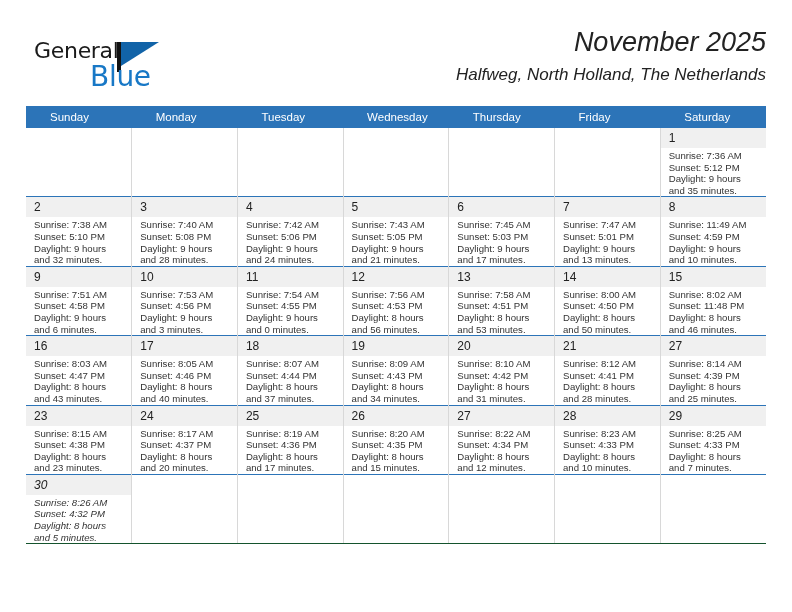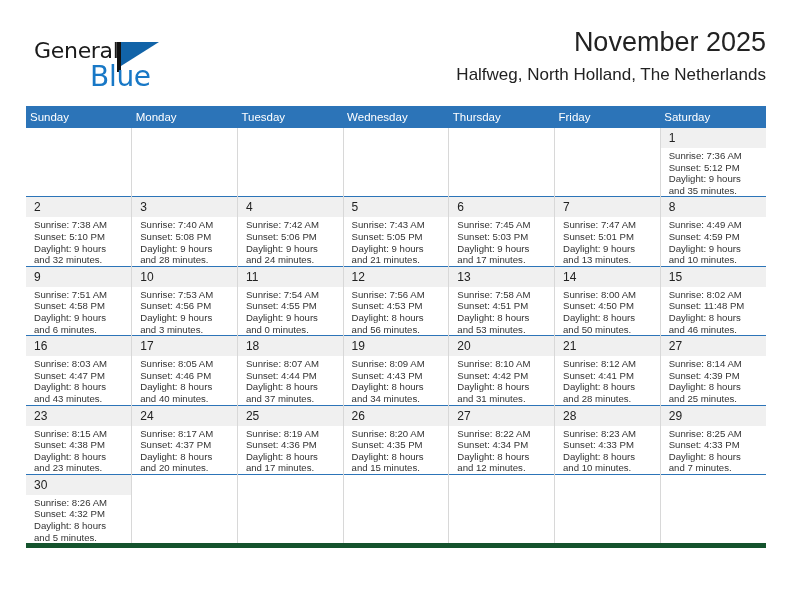--- a/index.html
+++ b/index.html
@@ -78,20 +78,21 @@
     height: 30px;
     background: #111111;
   }
 
   .title-block {
     position: absolute;
     right: 0;
     top: 0;
     text-align: right;
     width: 520px;
+    font-style: italic;
   }
   .cal-title {
     font-size: 27px;
     line-height: 32px;
     color: #222222;
     font-weight: normal;
     white-space: nowrap;
   }
   .cal-subtitle {
     margin-top: 8px;
@@ -109,41 +110,42 @@
     width: 740px;
     border-collapse: collapse;
     table-layout: fixed;
   }
   .calendar th {
     background: #2c74b8;
     color: #ffffff;
     font-size: 11.5px;
     font-weight: normal;
     text-align: left;
-    padding: 5px 0 5px 4px;
+    padding: 5px 0 5px 24px;
     height: 11px;
     border: none;
   }
   .calendar td {
     width: 105.7px;
     height: 62px;
     vertical-align: top;
     padding: 0;
     border-top: 1px solid #2c74b8;
     border-right: 1px solid #d8d8d8;
     background: #ffffff;
   }
   .calendar tr.week > td:last-child {
     border-right: none;
   }
   .calendar tr.week-first > td {
     border-top: none;
   }
   .calendar tr.week-last > td {
-    border-bottom: 5px solid #14532d;
+    border-bottom: 1px solid #14532d;
+    font-style: italic;
   }
 
   .cell-inner {
     height: 100%;
     box-sizing: border-box;
   }
   .daynum {
     display: block;
     background: #f0f0f0;
     font-size: 12px;
@@ -293,21 +295,21 @@
                 <div>Sunset: 5:01 PM</div>
                 <div>Daylight: 9 hours</div>
                 <div>and 13 minutes.</div>
               </div>
             </div>
           </td>
           <td>
             <div class="cell-inner">
               <span class="daynum">8</span>
               <div class="info">
-                <div>Sunrise: 4:49 AM</div>
+                <div>Sunrise: 11:49 AM</div>
                 <div>Sunset: 4:59 PM</div>
                 <div>Daylight: 9 hours</div>
                 <div>and 10 minutes.</div>
               </div>
             </div>
           </td>
         </tr>
         <tr class="week">
           <td>
             <div class="cell-inner">

